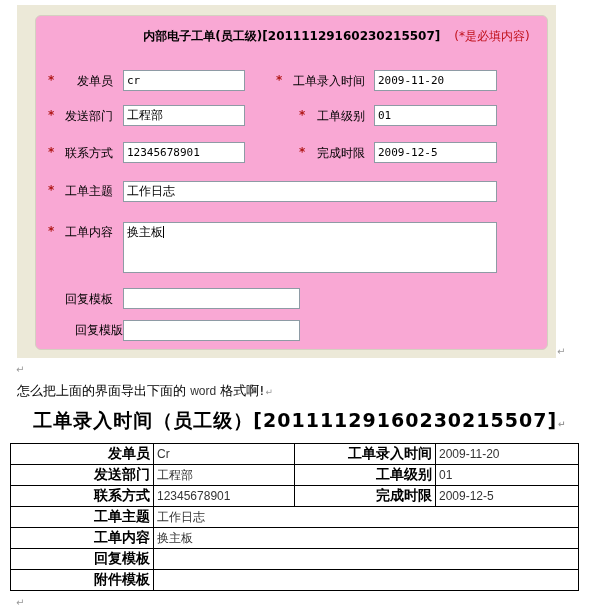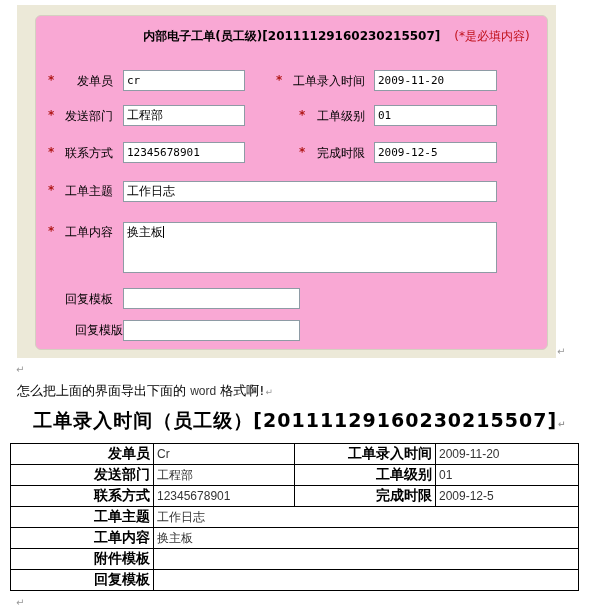--- a/index.html
+++ b/index.html
@@ -143,22 +143,22 @@
   </tr>
   <tr>
     <td class="k">工单主题</td>
     <td class="v" colspan="3">工作日志</td>
   </tr>
   <tr>
     <td class="k">工单内容</td>
     <td class="v" colspan="3">换主板</td>
   </tr>
   <tr>
-    <td class="k">附件模板</td>
+    <td class="k">回复模板</td>
     <td class="v" colspan="3"></td>
   </tr>
   <tr>
-    <td class="k">回复模板</td>
+    <td class="k">附件模板</td>
     <td class="v" colspan="3"></td>
   </tr>
 </tbody>
   </table>
 <span class="para-mark" style="left:16px;top:597px;">↵</span>
 
 </body></html>

